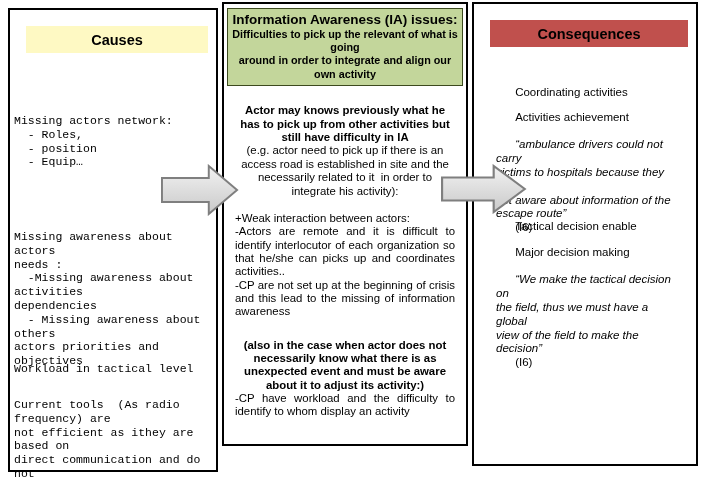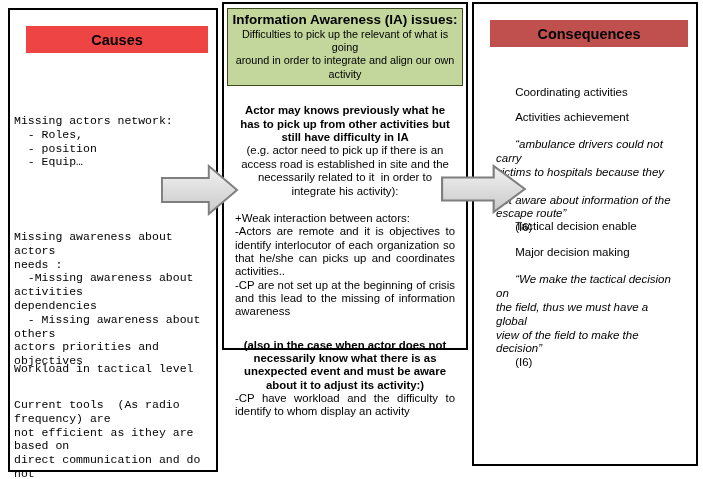--- a/index.html
+++ b/index.html
@@ -5,48 +5,48 @@
   html,body { margin:0; padding:0; background:#fff; }
   .canvas {
     position:relative; width:703px; height:479px; background:#fff;
     font-family:"Liberation Sans", sans-serif; color:#000; overflow:hidden;
   }
   .panel {
     position:absolute; box-sizing:border-box; background:#fff;
     border:2px solid #000;
   }
   .panel-causes { left:8px;  top:8px; width:210px; height:464px; }
-  .panel-ia     { left:222px; top:2px; width:246px; height:348px; }
+  .panel-ia     { left:222px; top:2px; width:246px; height:444px; }
   .panel-cons   { left:472px; top:2px; width:226px; height:464px; }
 
   .bar {
     position:absolute; left:16px; right:8px; top:16px; height:27px;
     display:flex; align-items:center; justify-content:center;
     font-weight:bold; font-size:14.5px;
   }
-  .bar-causes { background:#ef4444; }
+  .bar-causes { background:#fef9c3; }
   .bar-cons   { background:#c0504d; }
 
   .tblock {
     position:absolute; white-space:pre-wrap;
     font-size:11.5px; line-height:1.2;
   }
   .panel-causes .tblock { left:4px; width:194px;font-family:Liberation Mono, monospace; }
   .panel-cons  .tblock { left:22px; width:186px; }
 
   .quote { font-style:italic; white-space:pre-wrap; }
   .qref  { font-style:normal; }
 
   .green-head {
     margin:4px 3px 0 3px; box-sizing:border-box;
     background:#c3d69b; border:1px solid #3c4a1e;
     text-align:center; padding:3px 2px 4px 2px;
   }
   .green-title { font-weight:bold; font-size:13.5px; line-height:1.15; }
-  .green-sub   { font-size:10.8px; line-height:1.25; white-space:pre-wrap; }
+  .green-sub   { font-size:10.8px; line-height:1.25; white-space:pre-wrap;font-weight:bold; }
 
   .mid-body { padding:18px 11px 0 11px; font-size:11.4px; line-height:1.17; }
   .mid-body p { margin:0; }
   .p-center { text-align:center; white-space:pre-wrap; }
   .p-bold   { font-weight:bold; }
   .p-just   { text-align:justify; }
   .gap14 { margin-top:14px !important; }
   .gap20 { margin-top:20px !important; }
   .gap2  { margin-top:2px !important; }
 
@@ -87,21 +87,21 @@
     </div>
     <div class="mid-body">
       <p class="p-center p-bold">Actor may knows previously what he
 has to pick up from other activities but
 still have difficulty in IA</p>
       <p class="p-center">(e.g. actor need to pick up if there is an
 access road is established in site and the
 necessarily related to it  in order to
 integrate his activity):</p>
       <p class="p-just gap14">+Weak interaction between actors:</p>
-      <p class="p-just">-Actors are remote and it is objectives to identify interlocutor of each organization so that he/she can picks up and coordinates activities..</p>
+      <p class="p-just">-Actors are remote and it is difficult to identify interlocutor of each organization so that he/she can picks up and coordinates activities..</p>
       <p class="p-just">-CP are not set up at the beginning of crisis and this lead to the missing of information awareness</p>
       <p class="p-center p-bold gap20">(also in the case when actor does not
 necessarily know what there is as
 unexpected event and must be aware
 about it to adjust its activity:)</p>
       <p class="p-just">-CP have workload and the difficulty to identify to whom display an activity</p>
     </div>
   </section>
 
   <section class="panel panel-cons">

